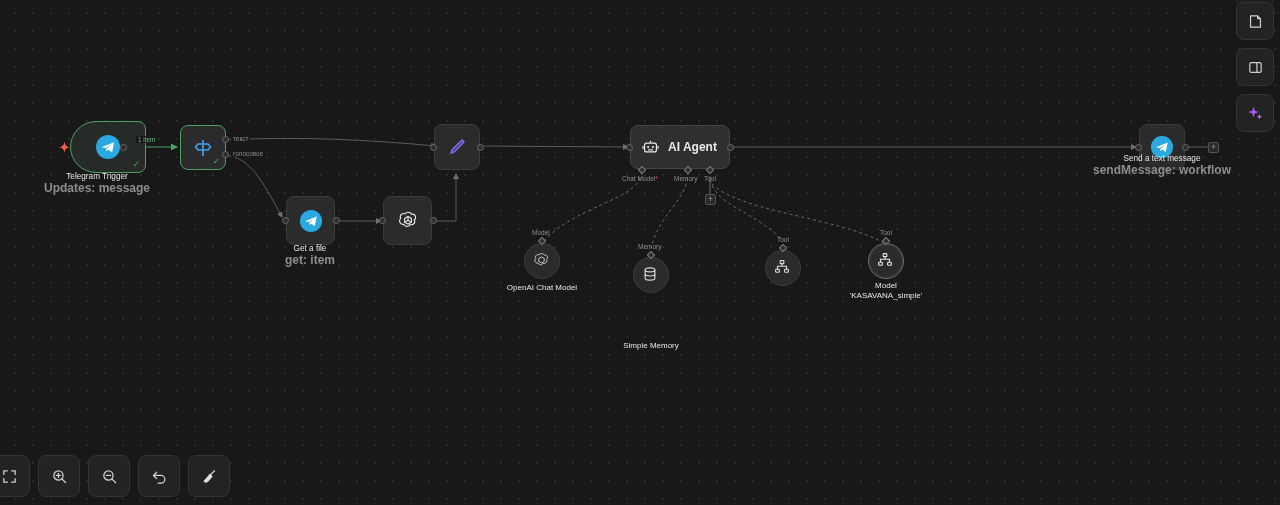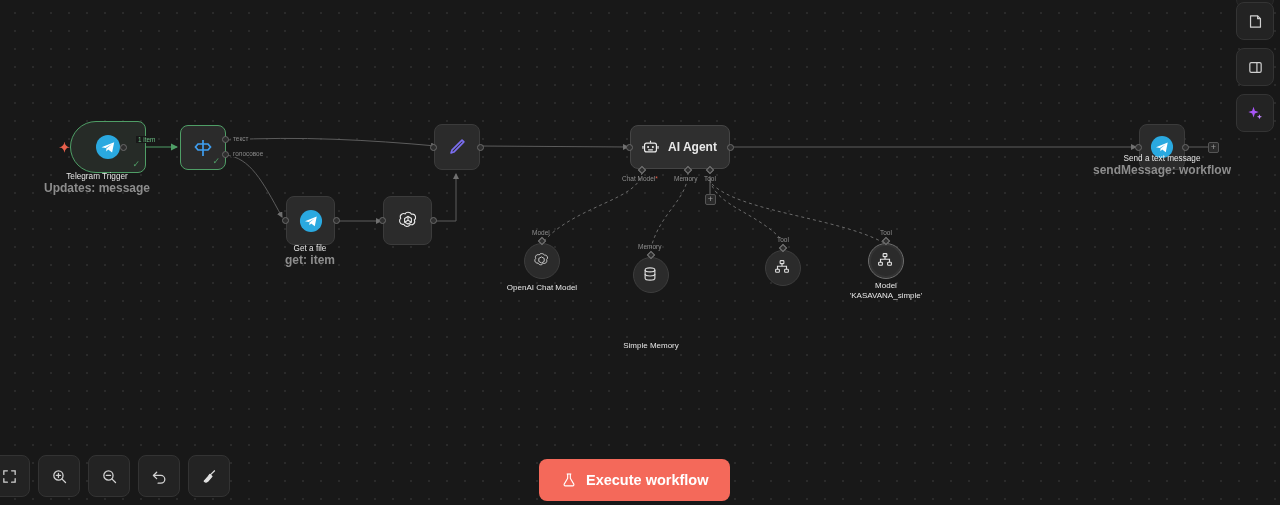--- a/index.html
+++ b/index.html
@@ -390,29 +390,20 @@
       </svg>
     </div>
     <div class="tbtn">
       <svg width="17" height="17" viewBox="0 0 24 24" fill="none" stroke="#e2e2e2" stroke-width="1.6" stroke-linejoin="round">
         <path d="M19.5 3.5 L12.5 10.5"></path>
         <path d="M12.5 9 L15.5 12 L9.5 19 C8 20.5 5.5 20 4.5 18.5 L9.5 13 Z" fill="#e2e2e2"></path>
       </svg>
     </div>
   </div>
 
-  <button id="execute-btn">
-    <span style="display:flex;align-items:center;">
-      <svg width="16" height="16" viewBox="0 0 24 24" fill="none" stroke="#ffffff" stroke-width="1.7" stroke-linejoin="round">
-        <path d="M10 3 V9.5 L4.8 18.2 C4.2 19.4 5 20.8 6.4 20.8 H17.6 C19 20.8 19.8 19.4 19.2 18.2 L14 9.5 V3"></path>
-        <path d="M8.6 3 H15.4"></path>
-      </svg>
-    </span>
-    <span>Execute workflow</span>
-  </button>
 
   <div id="topright-strip"></div>
   <div id="right-rail">
     <div class="rbtn">
       <svg width="17" height="17" viewBox="0 0 24 24" fill="none" stroke="#cfcfcf" stroke-width="1.7" stroke-linejoin="round">
         <path d="M5 4 H15 L19 8 V20 H5 Z"></path>
           <path d="M15 4 V8 H19"></path>
       </svg>
     </div>
     <div class="rbtn">

